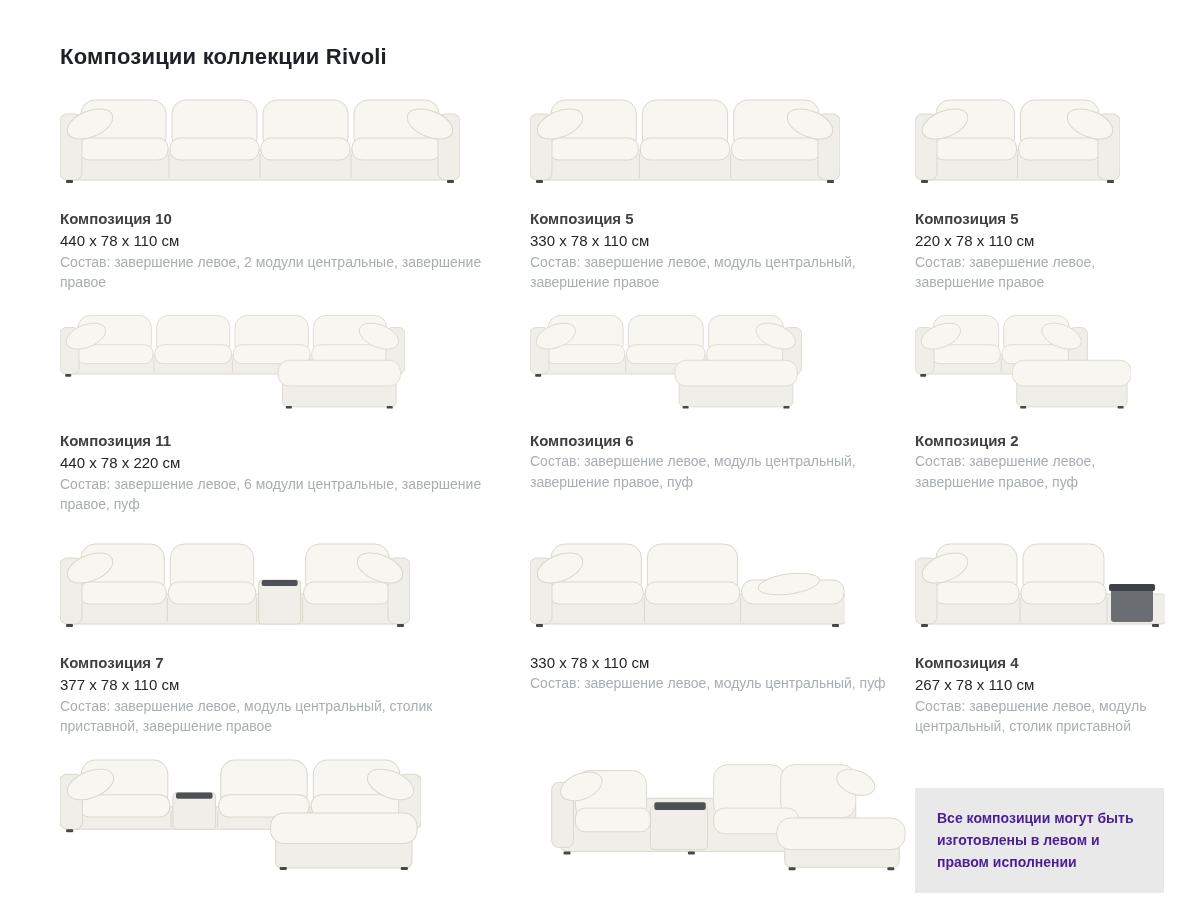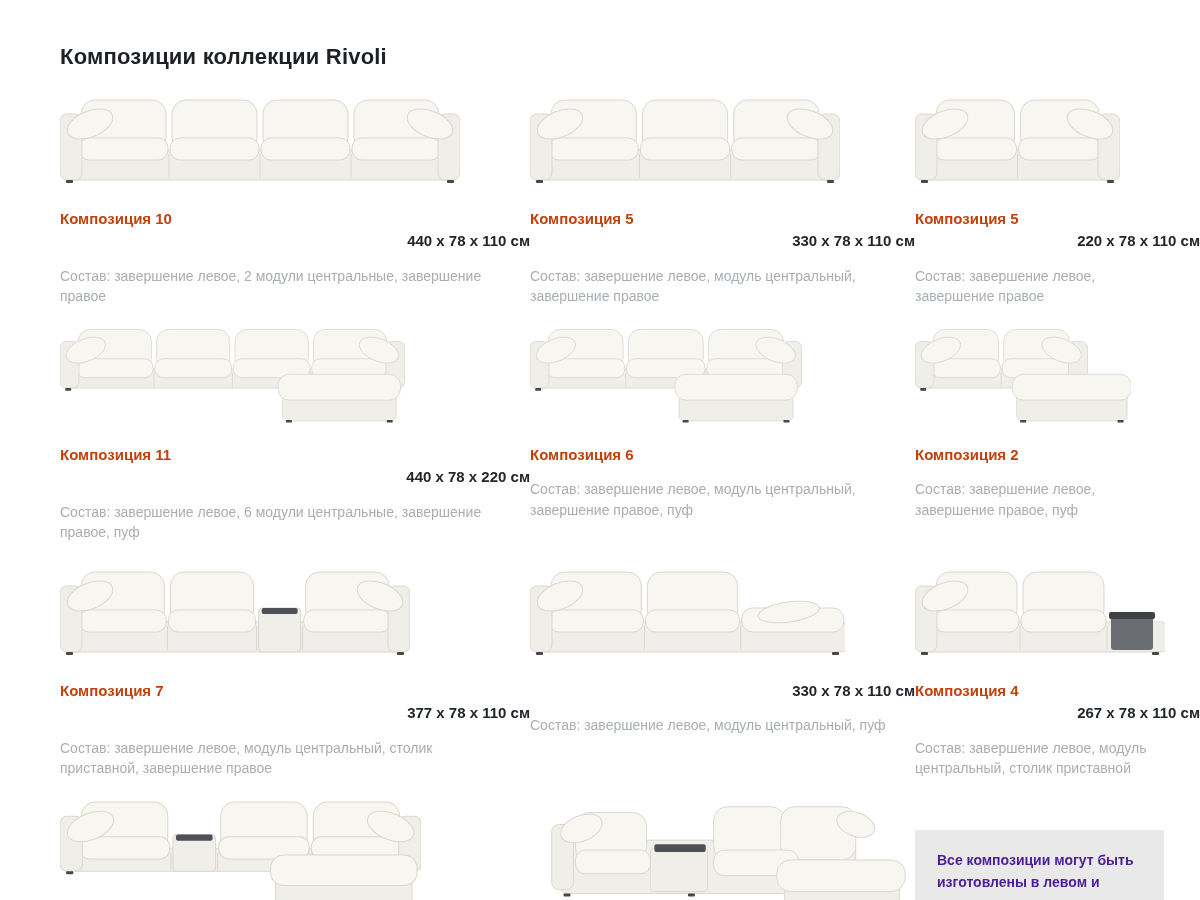--- a/index.html
+++ b/index.html
@@ -20,25 +20,25 @@
     padding:0 0 30px 60px;
   }
   figure.card{margin:0;}
   .img{
     height:100px;
     display:flex;align-items:flex-end;justify-content:flex-start;
     margin-bottom:19px;
   }
   .tall .img{height:118px;}
   .img svg{height:100%;width:auto;display:block;}
-  .name{font-size:15px;font-weight:700;line-height:1.35;color:#c2410c;}
-  .dims{font-size:15px;font-weight:700;line-height:1.35;color:#22262b;margin-top:2px;text-align:right;}
+  .name{font-size:15px;font-weight:700;line-height:1.35;color:#404040;}
+  .dims{font-size:15px;font-weight:400;line-height:1.35;color:#22262b;margin-top:2px;}
   .desc{
     font-size:14px;color:#a9aeb3;line-height:1.45;
-    margin-top:14px;padding-right:28px;
+    margin-top:0;padding-right:28px;
   }
   .note-box{
     width:205px;
     background:#e9e9e9;
     padding:20px 22px;
     margin-top:32px;
     align-self:start;
   }
   .note-box .note-text{
     font-size:14px;font-weight:700;color:#4c1d95;line-height:1.55;

